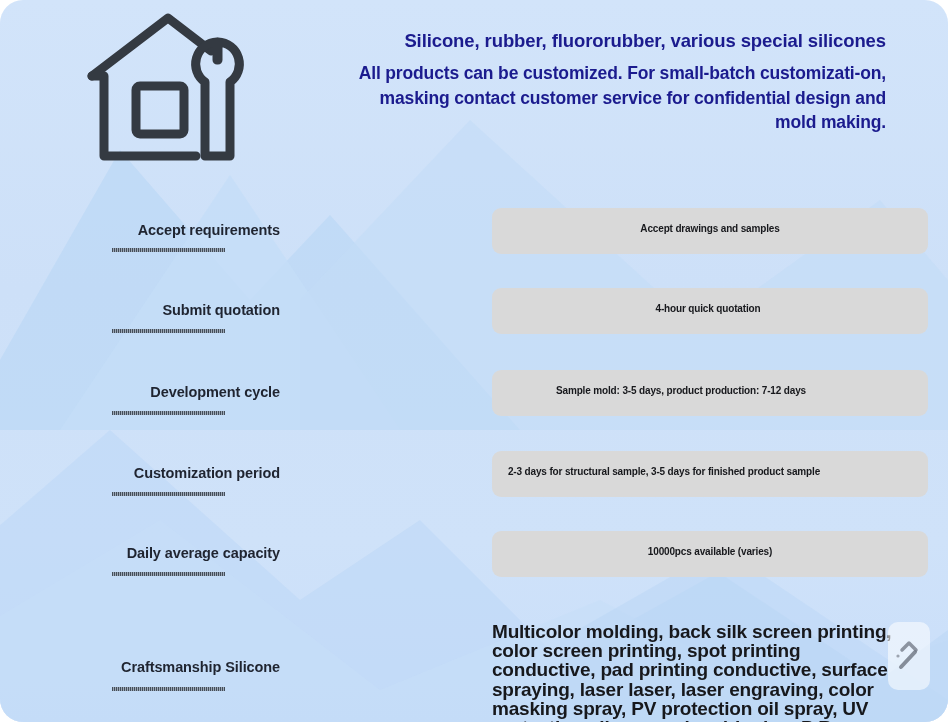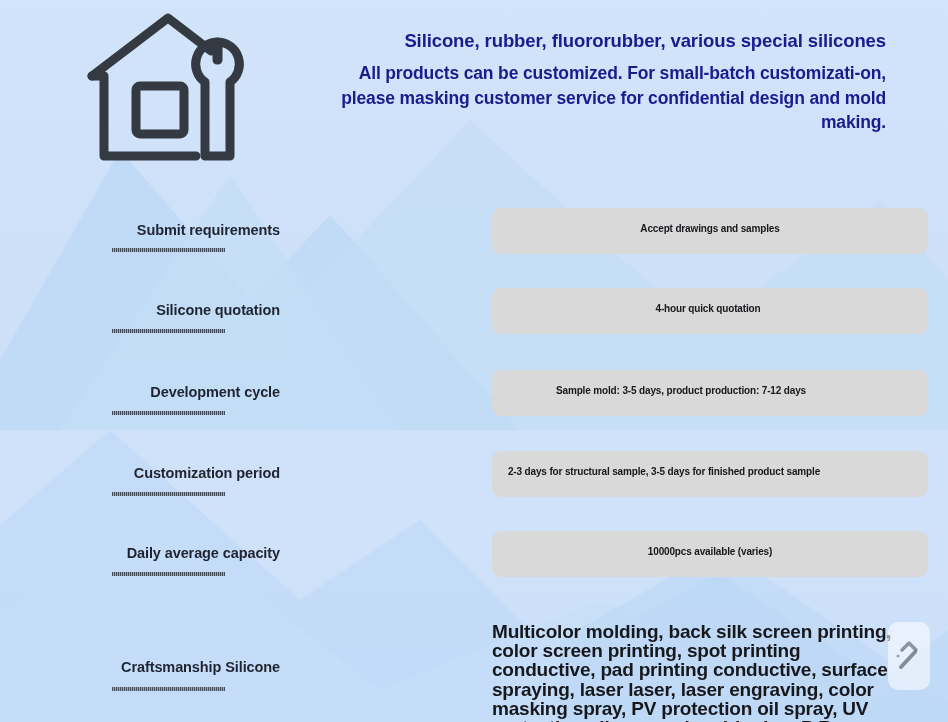--- a/index.html
+++ b/index.html
@@ -7,20 +7,21 @@
     padding: 0;
     background: #ffffff;
   }
   #page {
     position: relative;
     width: 948px;
     height: 722px;
     overflow: hidden;
     background: linear-gradient(180deg, #d2e4fa 0%, #cde0f8 40%, #cfe2f9 75%, #c9defa 100%);
     font-family: "Liberation Sans", sans-serif;
+    border-radius: 23px;
   }
   
   .bg-layer {
     position: absolute;
     left: 0; top: 0;
     width: 948px; height: 722px;
     pointer-events: none;
   }
   
   .logo-wrap {
@@ -136,32 +137,32 @@
         <path d="M14 68 L26 68 L26 148 L118 148"></path>
         <rect x="58" y="78" width="48" height="48" rx="4"></rect>
         <path d="M139 34 a22 22 0 0 0 -12 40 L127 148 L152 148 L152 74
                  a22 22 0 0 0 -12 -40 L140 52 L139 52 Z"></path>
       </g>
     </svg>
   </div>
 
   <div class="header-text">
     <div class="header-line1">Silicone, rubber, fluororubber, various special silicones</div>
-    <div class="header-line2">All products can be customized. For small-batch customizati-on, please masking customer service for confidential design and mold making.</div>
+    <div class="header-line2">All products can be customized. For small-batch customizati-on, masking contact customer service for confidential design and mold making.</div>
   </div>
 
   <div class="row" style="top:208px">
-    <div class="row-label" style="top:14px">Submit requirements</div>
+    <div class="row-label" style="top:14px">Accept requirements</div>
     <div class="row-underline" style="top:40px"></div>
     <div class="row-box" style="left:492px; top:0px; width:436px; height:46px;"></div>
     <div class="row-value" style="left:492px; top:15px; width:436px;">Accept drawings and samples</div>
   </div>
 
   <div class="row" style="top:288px">
-    <div class="row-label" style="top:14px">Silicone quotation</div>
+    <div class="row-label" style="top:14px">Submit quotation</div>
     <div class="row-underline" style="top:41px"></div>
     <div class="row-box" style="left:492px; top:0px; width:436px; height:46px;"></div>
     <div class="row-value" style="left:492px; top:15px; width:432px;">4-hour quick quotation</div>
   </div>
 
   <div class="row" style="top:370px">
     <div class="row-label" style="top:14px">Development cycle</div>
     <div class="row-underline" style="top:41px"></div>
     <div class="row-box" style="left:492px; top:0px; width:436px; height:46px;"></div>
     <div class="row-value" style="left:492px; top:15px; width:378px;">Sample mold: 3-5 days, product production: 7-12 days</div>

